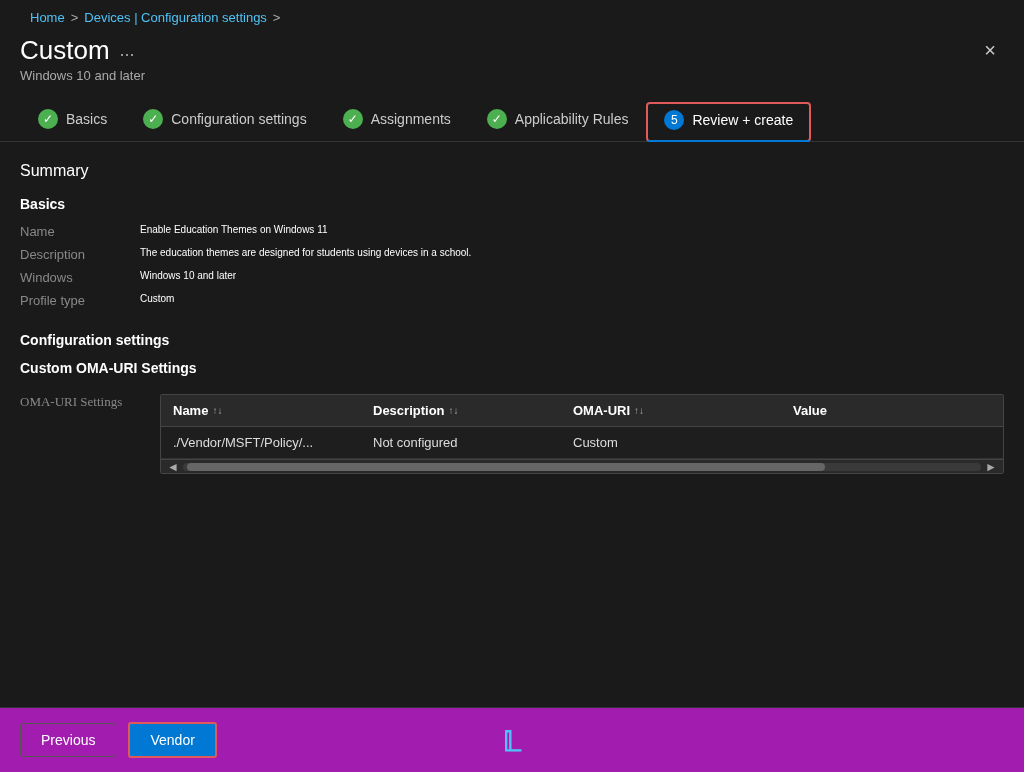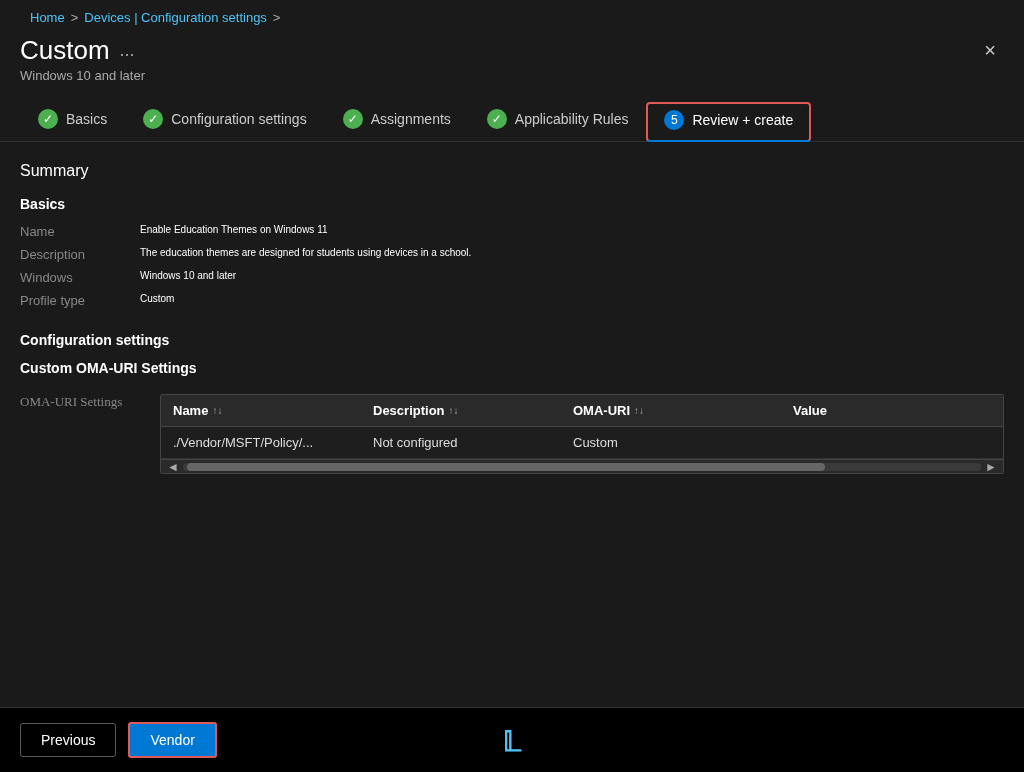--- a/index.html
+++ b/index.html
@@ -227,21 +227,21 @@
       cursor: pointer;
       padding: 0 4px;
       flex-shrink: 0;
     }
     .footer {
       position: absolute;
       bottom: 0;
       left: 0;
       right: 0;
       padding: 14px 20px;
-      background: #000000;
+      background: #a21caf;
       border-top: 1px solid #333;
       display: flex;
       align-items: center;
       gap: 12px;
     }
     .btn {
       padding: 8px 20px;
       border-radius: 3px;
       font-size: 14px;
       cursor: pointer;

